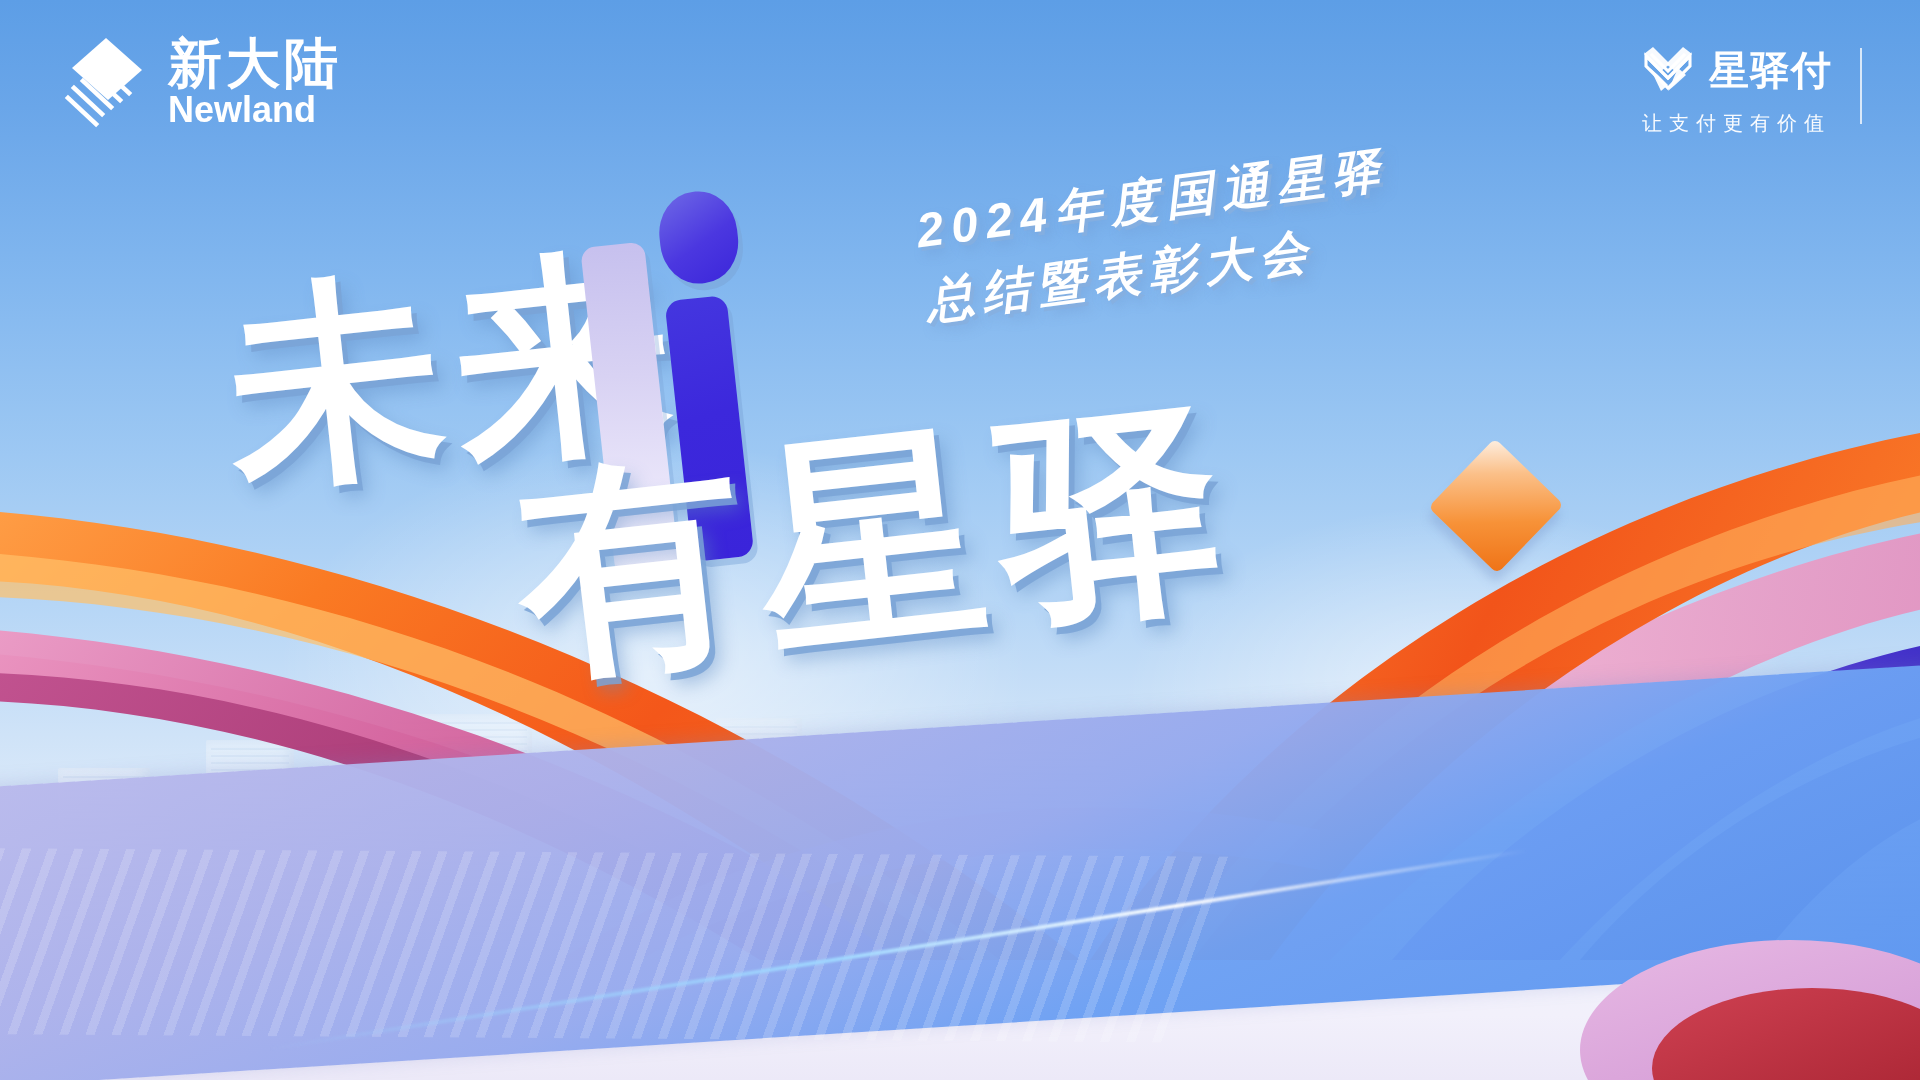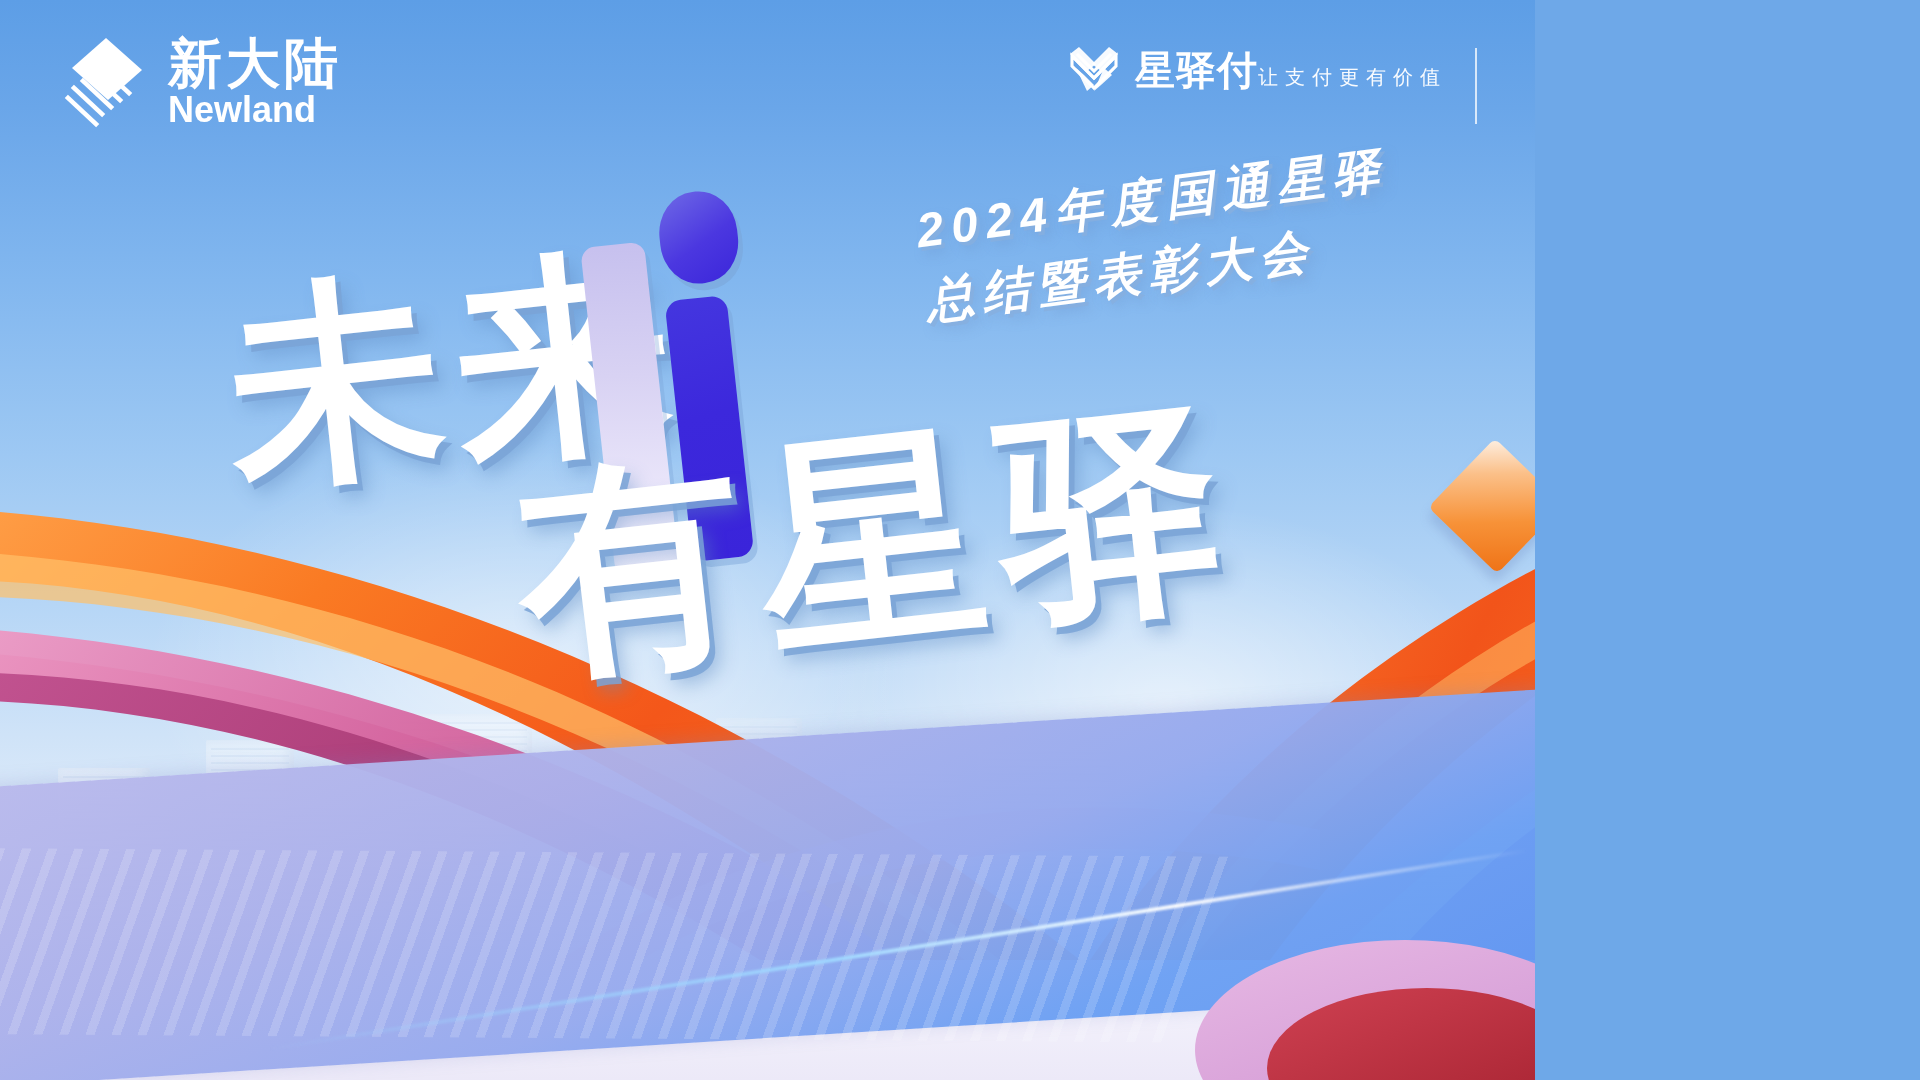--- a/index.html
+++ b/index.html
@@ -6,21 +6,21 @@
   * { margin:0; padding:0; box-sizing:border-box; }
   html, body { width:1920px; height:1080px; overflow:hidden; }
   body {
     font-family:"Liberation Sans", sans-serif;
     background:#6ea8e8;
   }
 
   
   #stage {
     position:relative;
-    width:1535px; height:1080px;
+    width:1920px; height:1080px;
     overflow:hidden;
     background:
       linear-gradient(to bottom,
         #5d9ee6 0%,
         #6aa6e9 10%,
         #82b7ef 26%,
         #9dc8f3 42%,
         #b6d6f6 56%,
         #cfe3f8 68%,
         #e2edfa 78%,
@@ -90,21 +90,21 @@
     font-family:"Liberation Sans", sans-serif;
   }
   .nl-en {
     font-size:36px; font-weight:700; color:#fff; letter-spacing:0px; margin-top:2px;
   }
 
   .hdr-right {
     position:absolute; right:58px; top:44px;
     display:flex; align-items:flex-start; gap:0px;
   }
-  .brand { display:flex; flex-direction:row; align-items:center; padding:0 28px; }
+  .brand { display:flex; flex-direction:column; align-items:center; padding:0 28px; }
   .brand-row { display:flex; align-items:center; gap:14px; }
   .brand-name { font-size:40px; font-weight:700; color:#fff; letter-spacing:1px; line-height:1; }
   .brand-tag {
     margin-top:14px; font-size:20px; color:#fff; letter-spacing:7px; opacity:.96;
     font-weight:400;
   }
   .vdiv { width:2px; height:76px; background:rgba(255,255,255,.75); margin-top:4px; }
 
   .xy-mark { width:54px; height:52px; }
   .hld-mark {

